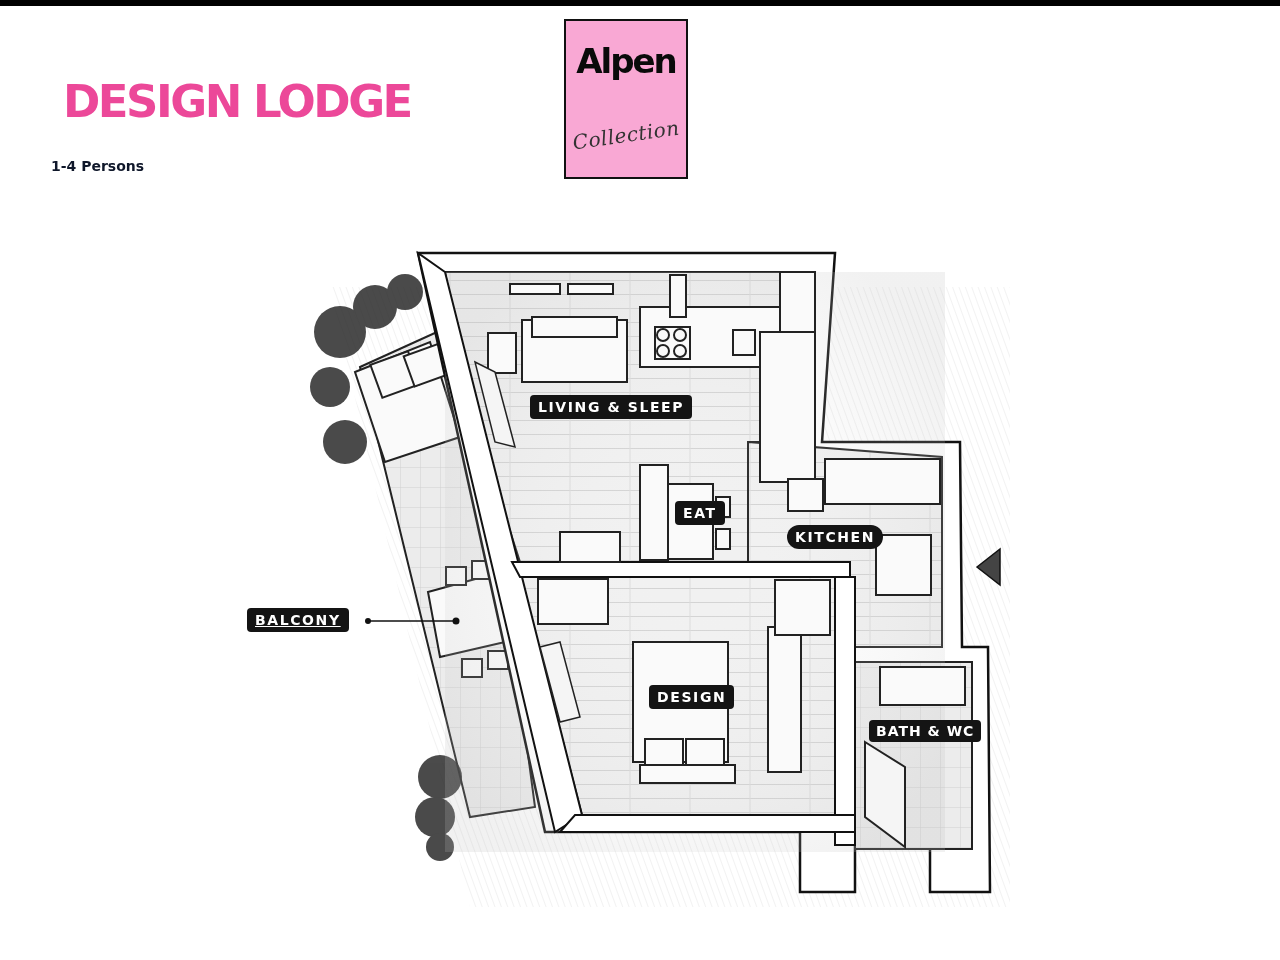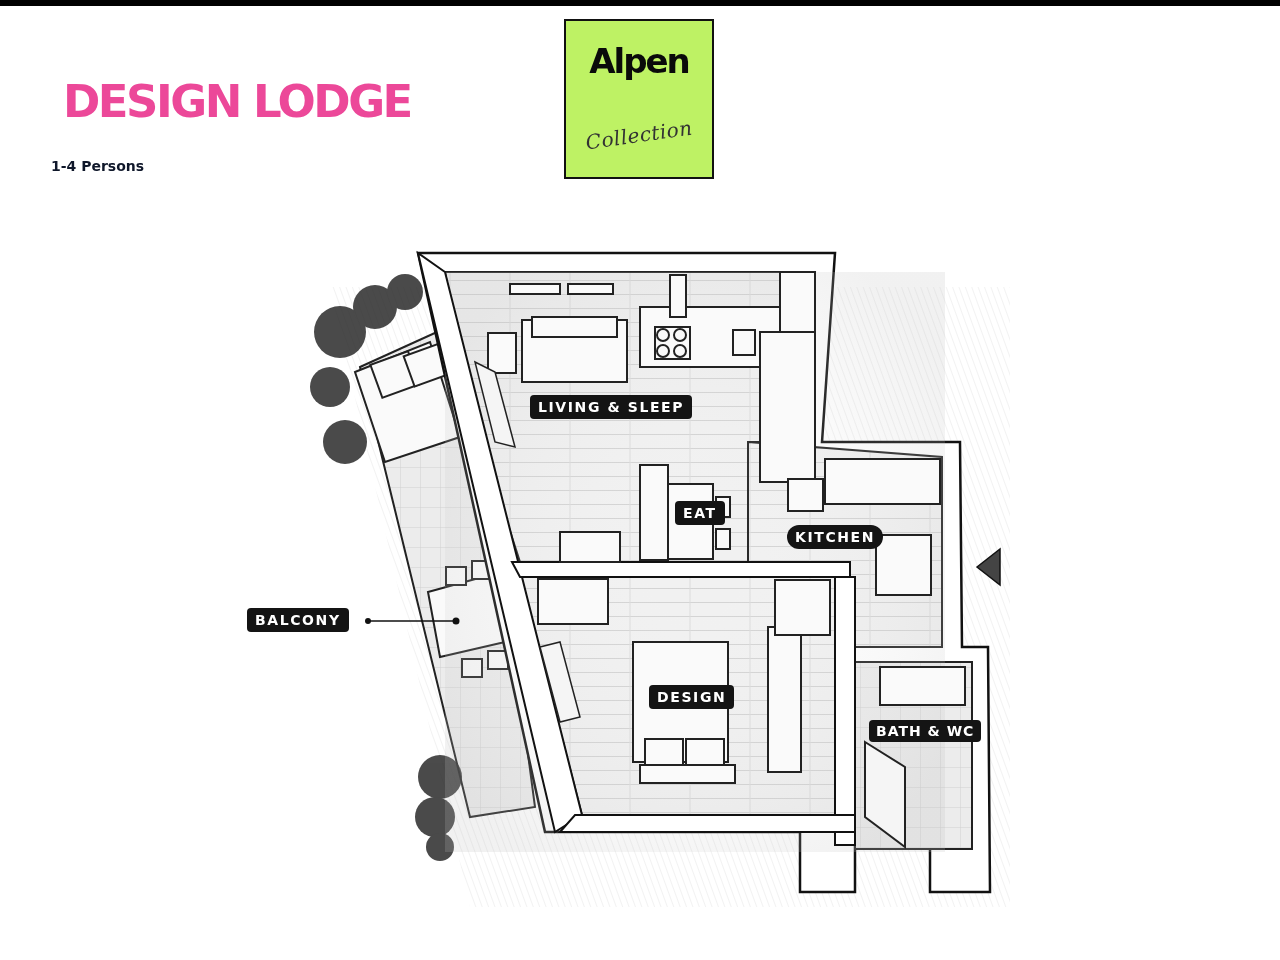--- a/index.html
+++ b/index.html
@@ -11,22 +11,22 @@
     .title {
       position:absolute; left:51px; top:62px; margin:12px;
       font-family:"DejaVu Sans", sans-serif; font-weight:bold; font-size:45px;
       letter-spacing:-2.5px; line-height:56px; color:#ec4899;
     }
     .subtitle {
       position:absolute; left:51px; top:158px; font-size:14px; font-weight:bold;
       font-family:"DejaVu Sans", sans-serif; color:#0f172a;
     }
     .logo {
-      position:absolute; left:564px; top:19px; width:150px; height:160px;
-      border:2px solid #111; box-sizing:border-box; background:#bef264;
+      position:absolute; left:564px; top:19px; width:124px; height:160px;
+      border:2px solid #111; box-sizing:border-box; background:#f9a8d4;
     }
     .logo-line {
       position:absolute; left:0; width:100%; text-align:center;
       font-family:"DejaVu Sans", sans-serif; font-weight:bold; font-size:34px;
       letter-spacing:-2px; line-height:36px; color:#0a0a0a;
     }
     .logo-line.l1 { top:22px; }
     .logo-line.l2 { top:58px; }
     .logo-script {
       position:absolute; left:0; width:100%; top:102px; text-align:center;
@@ -181,16 +181,16 @@
     <line x1="368" y1="634" x2="456" y2="634" stroke="#111" stroke-width="1.5"></line>
     <circle cx="368" cy="634" r="3" fill="#111"></circle>
     <circle cx="456" cy="634" r="3.5" fill="#111"></circle>
 
     <polygon points="977,580 1000,562 1000,598" fill="#444" stroke="#111" stroke-width="1.5"></polygon>
   </svg>
 
   <div class="label" style="left:530px; top:213px;">LIVING &amp; SLEEP</div>
   <div class="label" style="left:675px; top:319px;">EAT</div>
   <div class="label" style="left:787px; top:343px;border-radius:12px;">KITCHEN</div>
-  <div class="label" style="left:247px; top:426px;">BALCONY</div>
+  <div class="label" style="left:247px; top:426px;text-decoration:underline;">BALCONY</div>
   <div class="label" style="left:649px; top:503px;">DESIGN</div>
   <div class="label" style="left:869px; top:538px; font-size:14px; letter-spacing:1px; padding:3px 7px;">BATH &amp; WC</div>
 </div>
 
 </body></html>

